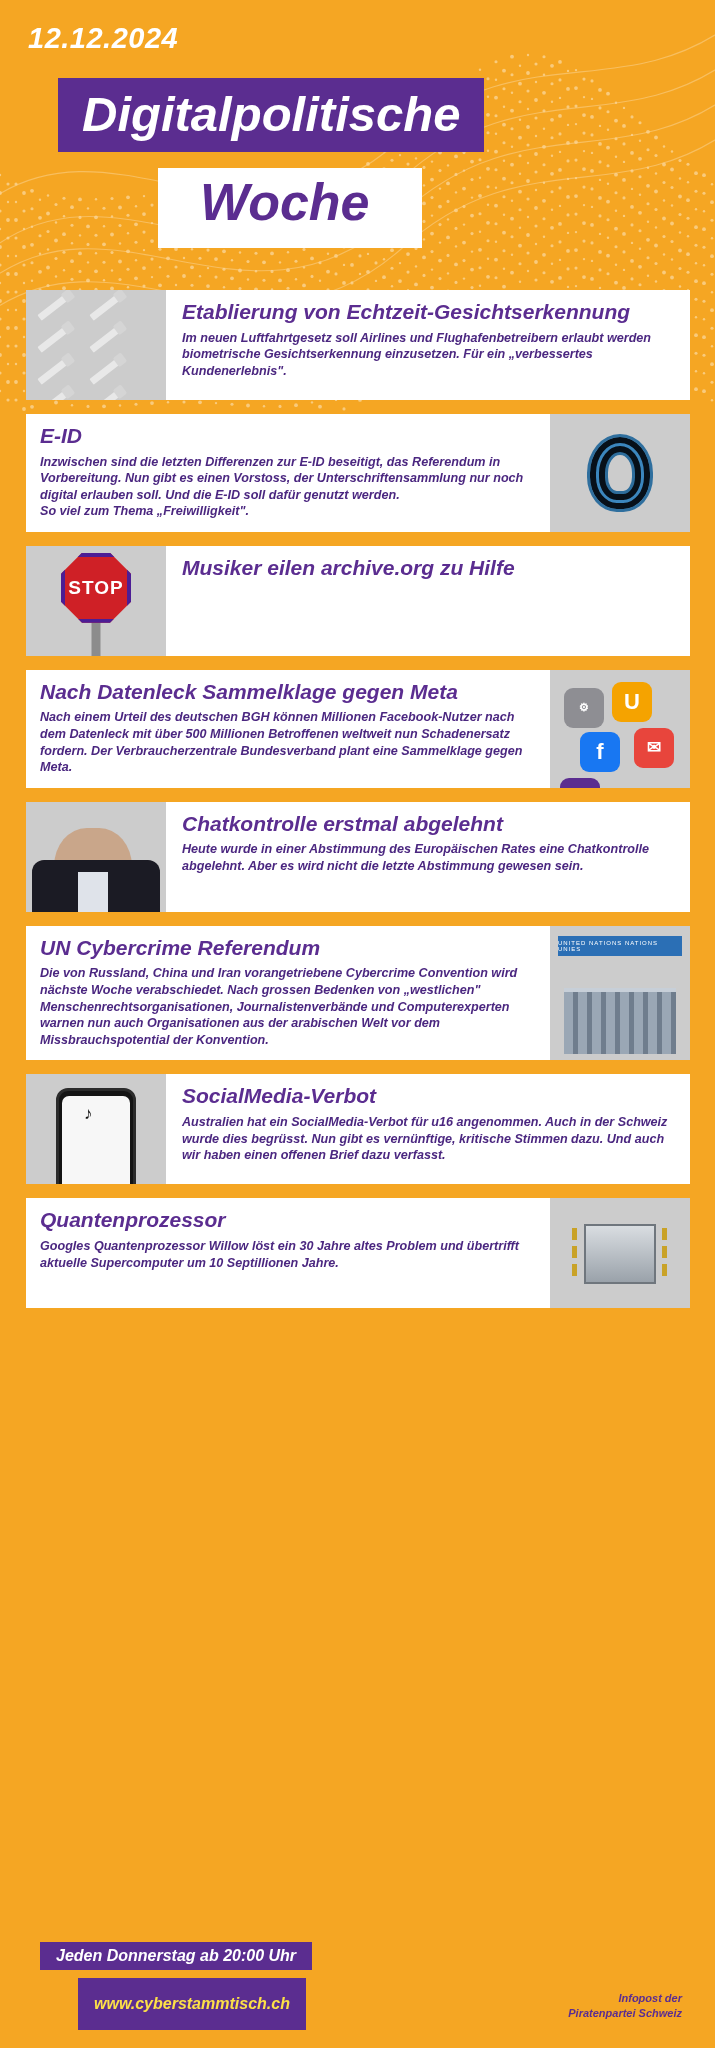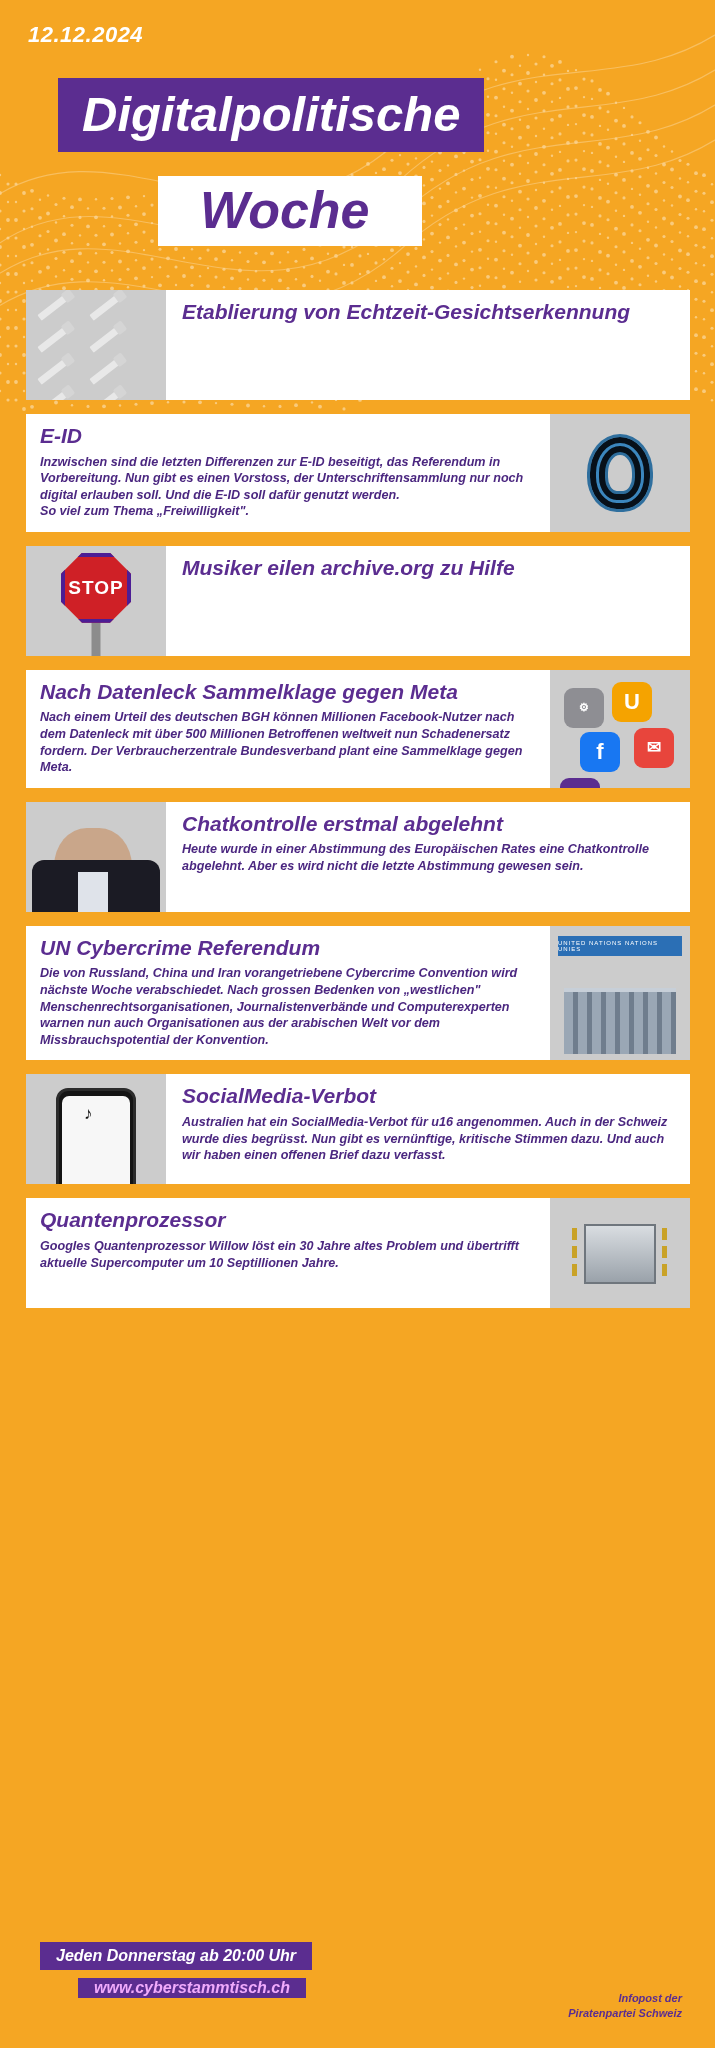--- a/index.html
+++ b/index.html
@@ -16,21 +16,21 @@
     position: absolute;
     top: 0; left: 0;
     width: 715px; height: 420px;
     opacity: 0.55;
     pointer-events: none;
   }
   .page-date {
     position: absolute;
     top: 22px; left: 28px;
     color: #ffffff;
-    font-size: 22px;
+    font-size: 29px;
     font-weight: bold;
     letter-spacing: 0.5px;
     font-style: italic;
     z-index: 5;
   }
   .title-block {
     position: absolute;
     top: 78px; left: 0; width: 715px;
     z-index: 5;
   }
@@ -39,25 +39,25 @@
     color: #ffffff;
     font-size: 49px;
     font-weight: bold;
     font-style: italic;
     padding: 8px 24px 10px 24px;
     display: inline-block;
     margin-left: 58px;
     letter-spacing: 0px;
   }
   .title-line2-wrap {
-    margin-top: 24px;
+    margin-top: 16px;
     margin-left: 158px;
     display: inline-block;
     background: #ffffff;
-    padding: 4px 52px 6px 42px;
+    padding: 4px 52px 16px 42px;
   }
   .title-line2 {
     color: #5B2D90;
     font-size: 52px;
     font-weight: bold;
     font-style: italic;
   }
 
   .items {
     position: absolute;
@@ -151,23 +151,23 @@
     left: 26px; bottom: 22px; width: 664px;
     z-index: 5;
     height: 84px;
   }
   .footer .line1 {
     background: #5B2D90; color: #ffffff;
     font-size: 16px; font-weight: bold; font-style: italic;
     display: inline-block; padding: 5px 16px; margin-left: 14px;
   }
   .footer .line2 {
-    background: #5B2D90; color: #f0abfc;
+    background: #5B2D90; color: #fde047;
     font-size: 16px; font-weight: bold; font-style: italic;
-    display: inline-block; padding: 1px 16px; margin-left: 52px; margin-top: 8px;
+    display: inline-block; padding: 17px 16px; margin-left: 52px; margin-top: 8px;
   }
   .footer .right {
     position: absolute; right: 8px; bottom: 6px;
     text-align: right; color: #5B2D90;
     font-size: 11px; font-weight: bold; font-style: italic; line-height: 1.3;
   }
 </style>
 </head>
 <body>
 
@@ -1361,20 +1361,21 @@
         <div class="cam" style="left:62px; top:14px;"></div>
       <div class="cam" style="left:10px; top:46px;"></div>
         <div class="cam" style="left:62px; top:46px;"></div>
       <div class="cam" style="left:10px; top:78px;"></div>
         <div class="cam" style="left:62px; top:78px;"></div>
       <div class="cam" style="left:10px; top:110px;"></div>
         <div class="cam" style="left:62px; top:110px;"></div>
     </div>
     <div class="body">
       <h2>Etablierung von Echtzeit-Gesichtserkennung</h2>
+      <p>Im neuen Luftfahrtgesetz soll Airlines und Flughafenbetreibern erlaubt werden biometrische Gesichtserkennung einzusetzen. Für ein „verbessertes Kundenerlebnis".</p>
     </div>
   </div>
 
   <div class="item img-right">
     <div class="thumb th-fingerprint">
       <div class="fp"></div>
     </div>
     <div class="body">
       <h2>E-ID</h2>
       <p style="white-space:pre-line">Inzwischen sind die letzten Differenzen zur E-ID beseitigt, das Referendum in Vorbereitung. Nun gibt es einen Vorstoss, der Unterschriftensammlung nur noch digital erlauben soll. Und die E-ID soll dafür genutzt werden.

